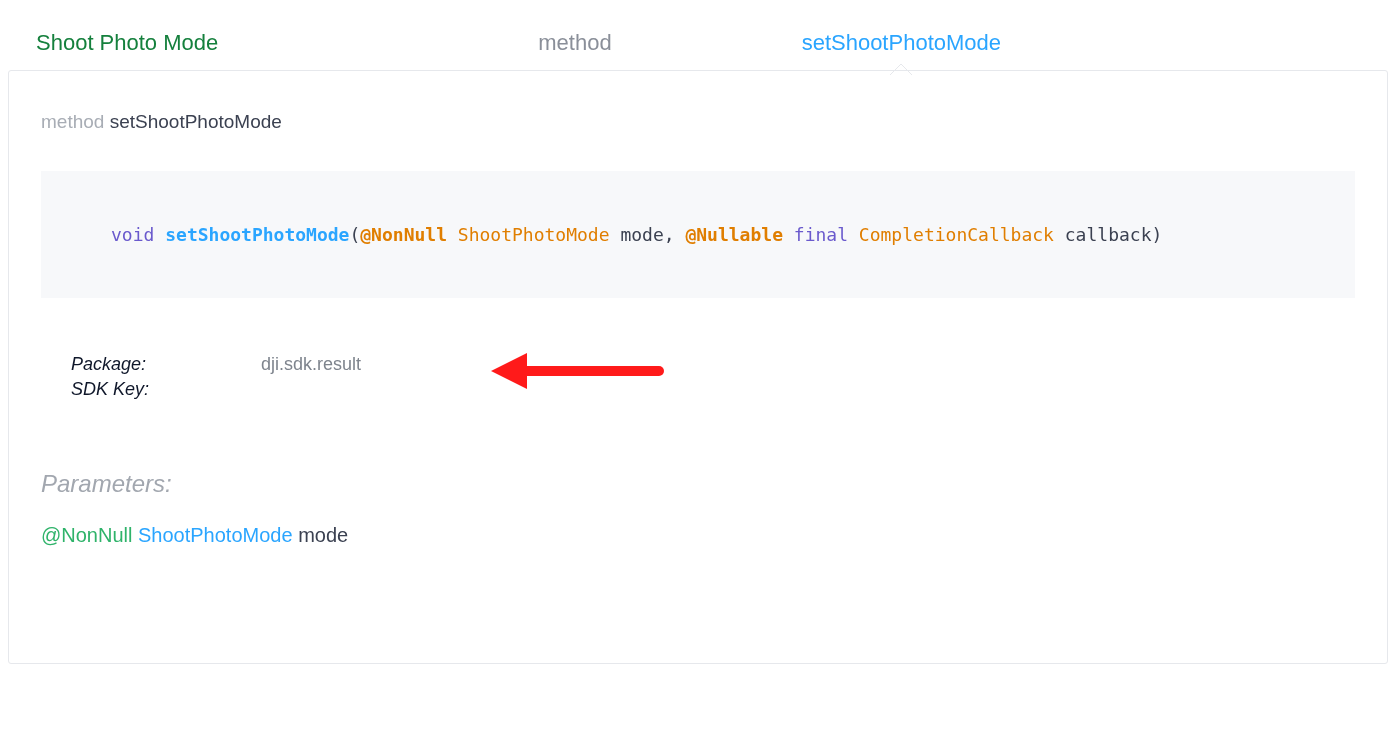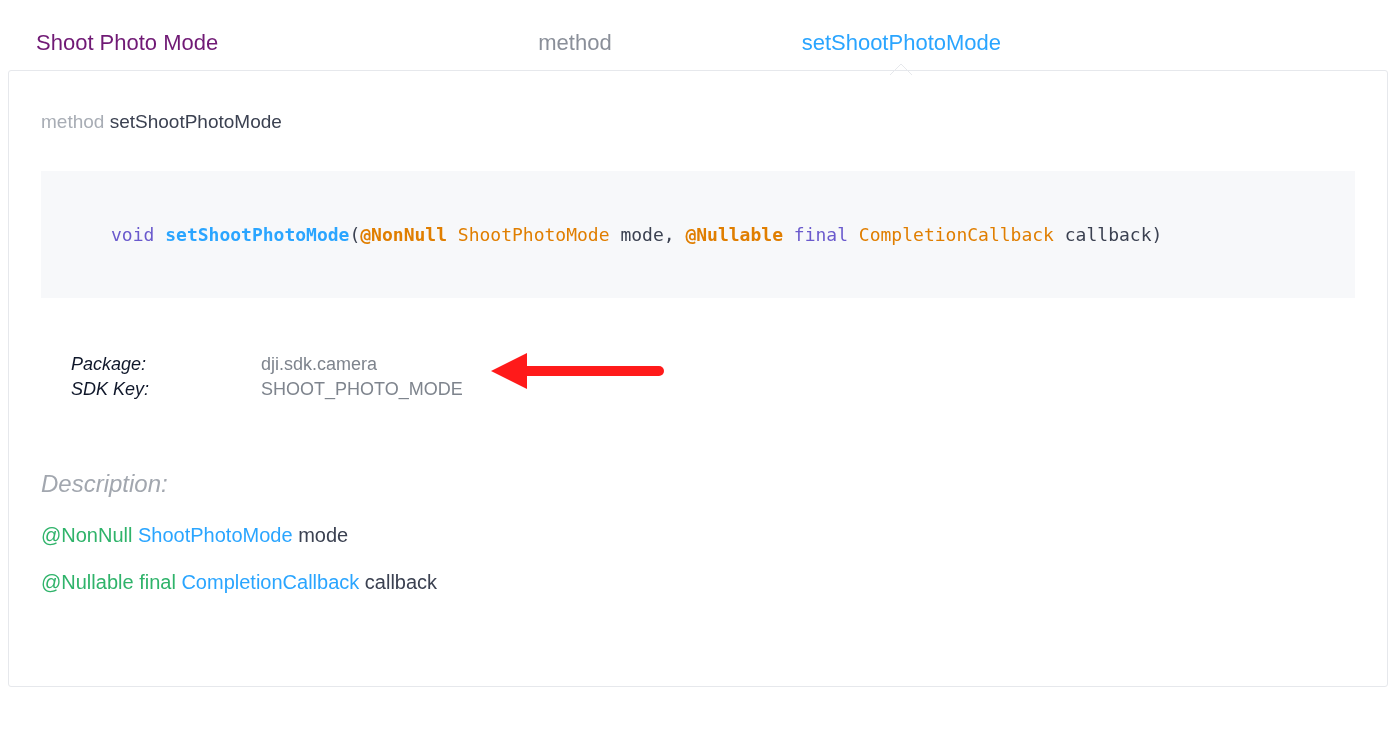--- a/index.html
+++ b/index.html
@@ -16,21 +16,21 @@
     padding: 24px 36px 8px 36px;
     position: relative;
   }
   .tab {
     font-size: 22px;
     color: #8a8f99;
     padding: 6px 0;
     margin-right: 260px;
     white-space: nowrap;
   }
-  .tab-1 { color: #701a75; }
+  .tab-1 { color: #15803d; }
   .tab-2 { color: #8a8f99; margin-left: 60px; margin-right: 190px;}
   .tab-active {
     color: #2aa5ff;
     position: relative;
   }
   .notch {
     position: absolute;
     bottom: -14px;
     left: 50%;
     transform: translateX(-50%);
@@ -136,51 +136,41 @@
     <span> </span><span class="type">ShootPhotoMode</span>
     <span> </span><span class="plain">mode</span><span class="plain">, </span><span class="ann">@Nullable</span>
     <span> </span><span class="kw-final">final</span>
     <span> </span><span class="type">CompletionCallback</span>
     <span> </span><span class="plain">callback</span><span class="plain">)</span>
   </div>
 
   <div class="meta">
     <div class="meta-row">
       <div class="meta-label">Package:</div>
-      <div class="meta-val">dji.sdk.camera</div>
+      <div class="meta-val">dji.sdk.result</div>
     </div>
     <div class="meta-row">
       <div class="meta-label">SDK Key:</div>
-      <div class="meta-val">SHOOT_PHOTO_MODE</div>
     </div>
   </div>
 
-  <div class="section-h">Description:</div>
+  <div class="section-h">Parameters:</div>
 
 
   <div class="params">
     <div class="param-row">
       <div>
         <span class="p-ann">@NonNull</span>
         <span> </span>
         <span class="p-type">ShootPhotoMode</span>
         <span> </span>
         <span class="p-name">mode</span>
       </div>
     </div>
     <div class="param-row">
-      <div>
-        <span class="p-ann">@Nullable</span>
-        <span> </span>
-        <span class="p-kw">final</span>
-        <span> </span>
-        <span class="p-type">CompletionCallback</span>
-        <span> </span>
-        <span class="p-name">callback</span>
-      </div>
     </div>
   </div>
 
   <svg class="arrow" width="180" height="60">
     <defs></defs>
     <line x1="170" y1="30" x2="30" y2="30" stroke="#ff1a1a" stroke-width="10" stroke-linecap="round"></line>
     <polygon points="2,30 38,12 38,48" fill="#ff1a1a"></polygon>
   </svg>
 
 </div>

